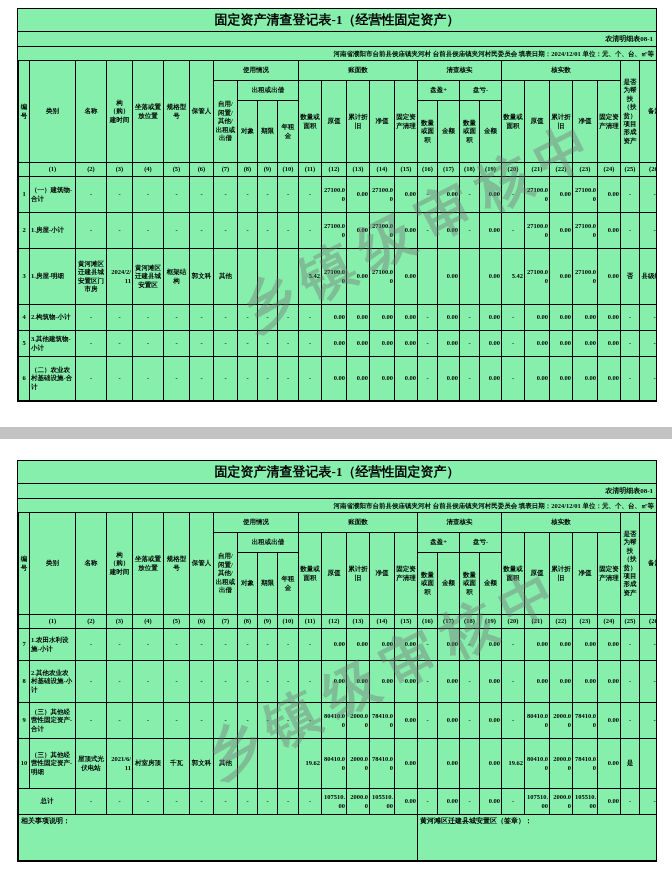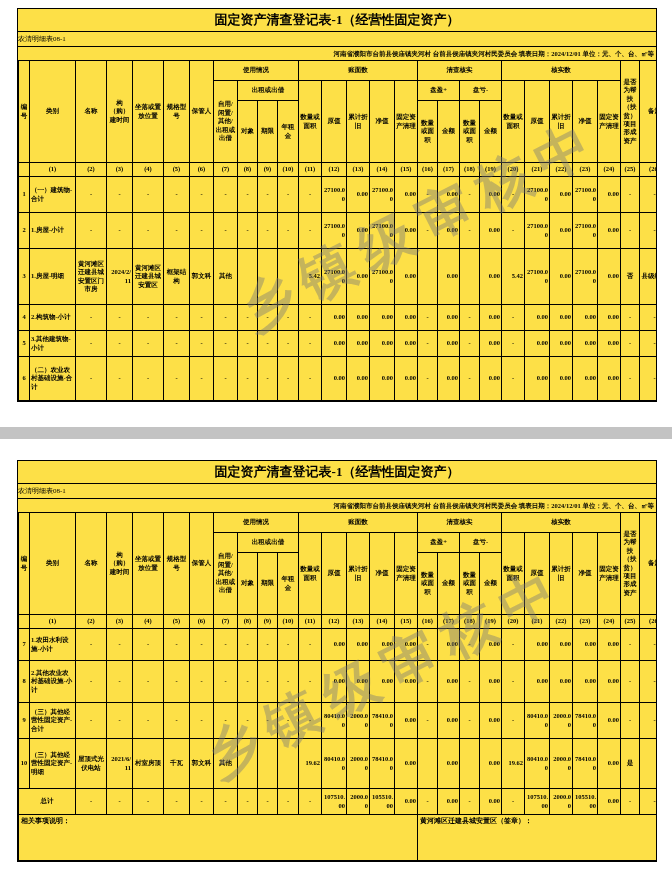--- a/index.html
+++ b/index.html
@@ -1,22 +1,22 @@
 <!DOCTYPE html>
 <html><head>
 <meta charset="utf-8">
 <style>
   html,body{margin:0;padding:0;background:#fff;}
   body{width:672px;height:873px;position:relative;font-family:"Liberation Serif", serif;-webkit-font-smoothing:antialiased;}
-  .page{position:absolute;left:17px;width:640px;border:1.5px solid #000;background:#fde047;box-sizing:border-box;overflow:hidden;}
+  .page{position:absolute;left:17px;width:640px;border:1.5px solid #000;background:#86efac;box-sizing:border-box;overflow:hidden;}
   #page1{top:8px;}
   #page2{top:460px;}
   .page-sep{position:absolute;top:427px;left:0;width:672px;height:12px;background:#c3c3c3;}
   .title-row{height:22px;line-height:22px;text-align:center;font-size:13px;font-weight:bold;border-bottom:1px solid #000;}
-  .code-row{height:14px;line-height:14px;font-size:7px;font-weight:normal;border-bottom:1px solid #000;padding-right:3px;}
+  .code-row{height:14px;line-height:14px;text-align:right;font-size:7px;font-weight:bold;border-bottom:1px solid #000;padding-right:3px;}
   .info-row{height:13px;line-height:13px;text-align:right;font-size:6.5px;font-weight:bold;padding-right:2px;white-space:nowrap;overflow:hidden;}
   table.grid{border-collapse:collapse;table-layout:fixed;width:100%;font-size:6.5px;font-weight:bold;}
   table.grid th,table.grid td{border:1px solid #000;padding:0 1px;word-break:break-all;overflow:hidden;line-height:1.3;box-sizing:border-box;}
   table.grid th{text-align:center;vertical-align:middle;font-weight:bold;}
   tr.h1{height:20px;} tr.h2{height:20px;} tr.h3{height:62px;} tr.hn{height:14px;}
   td.no{text-align:center;vertical-align:middle;}
   td.cat{text-align:left;vertical-align:middle;}
   td.num{text-align:right;vertical-align:middle;}
   td.ctr{text-align:center;vertical-align:middle;}
   tr.foot{height:46px;margin-left:13px;}

